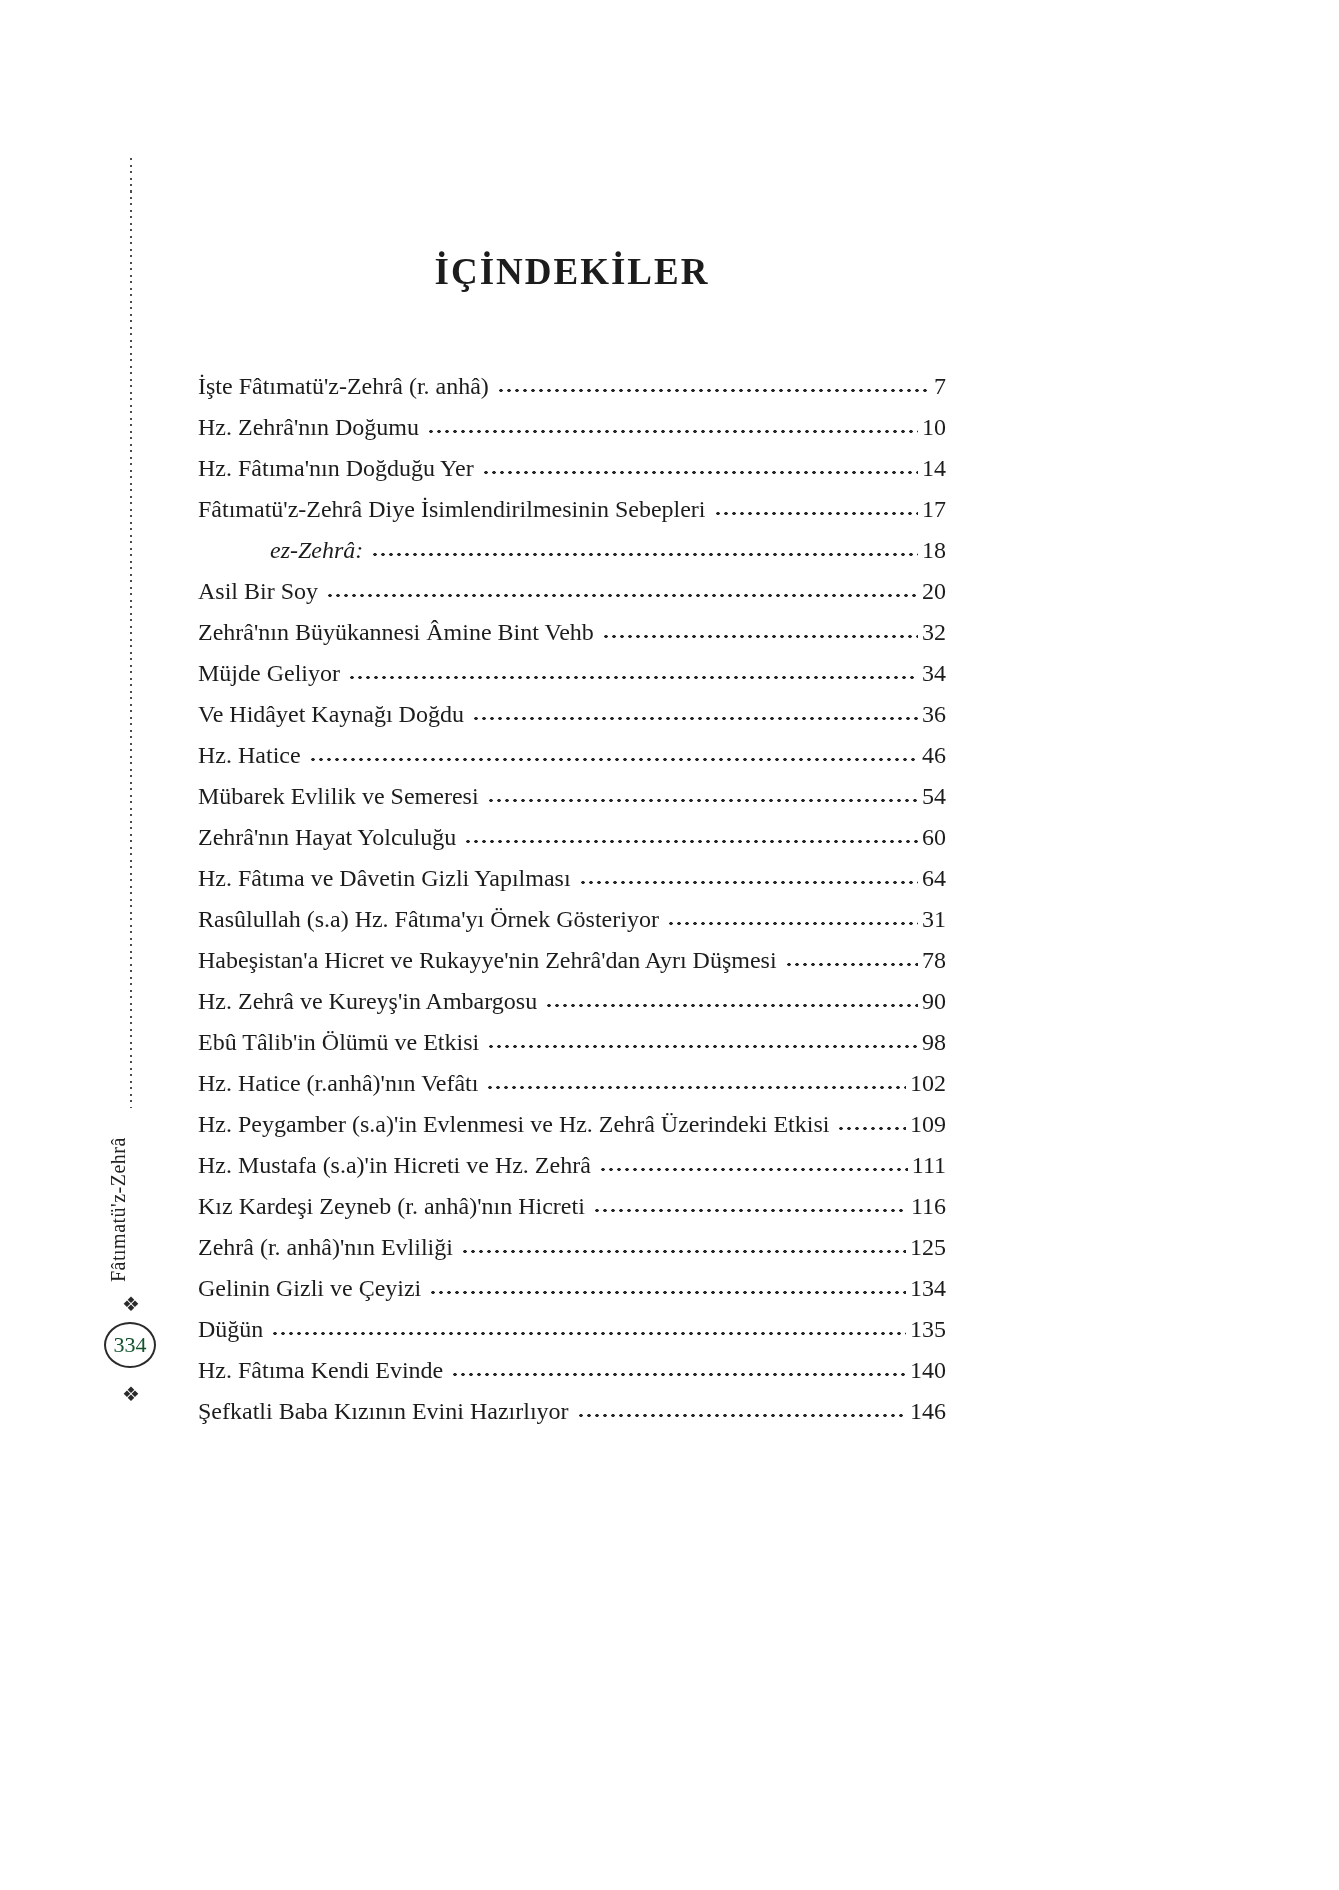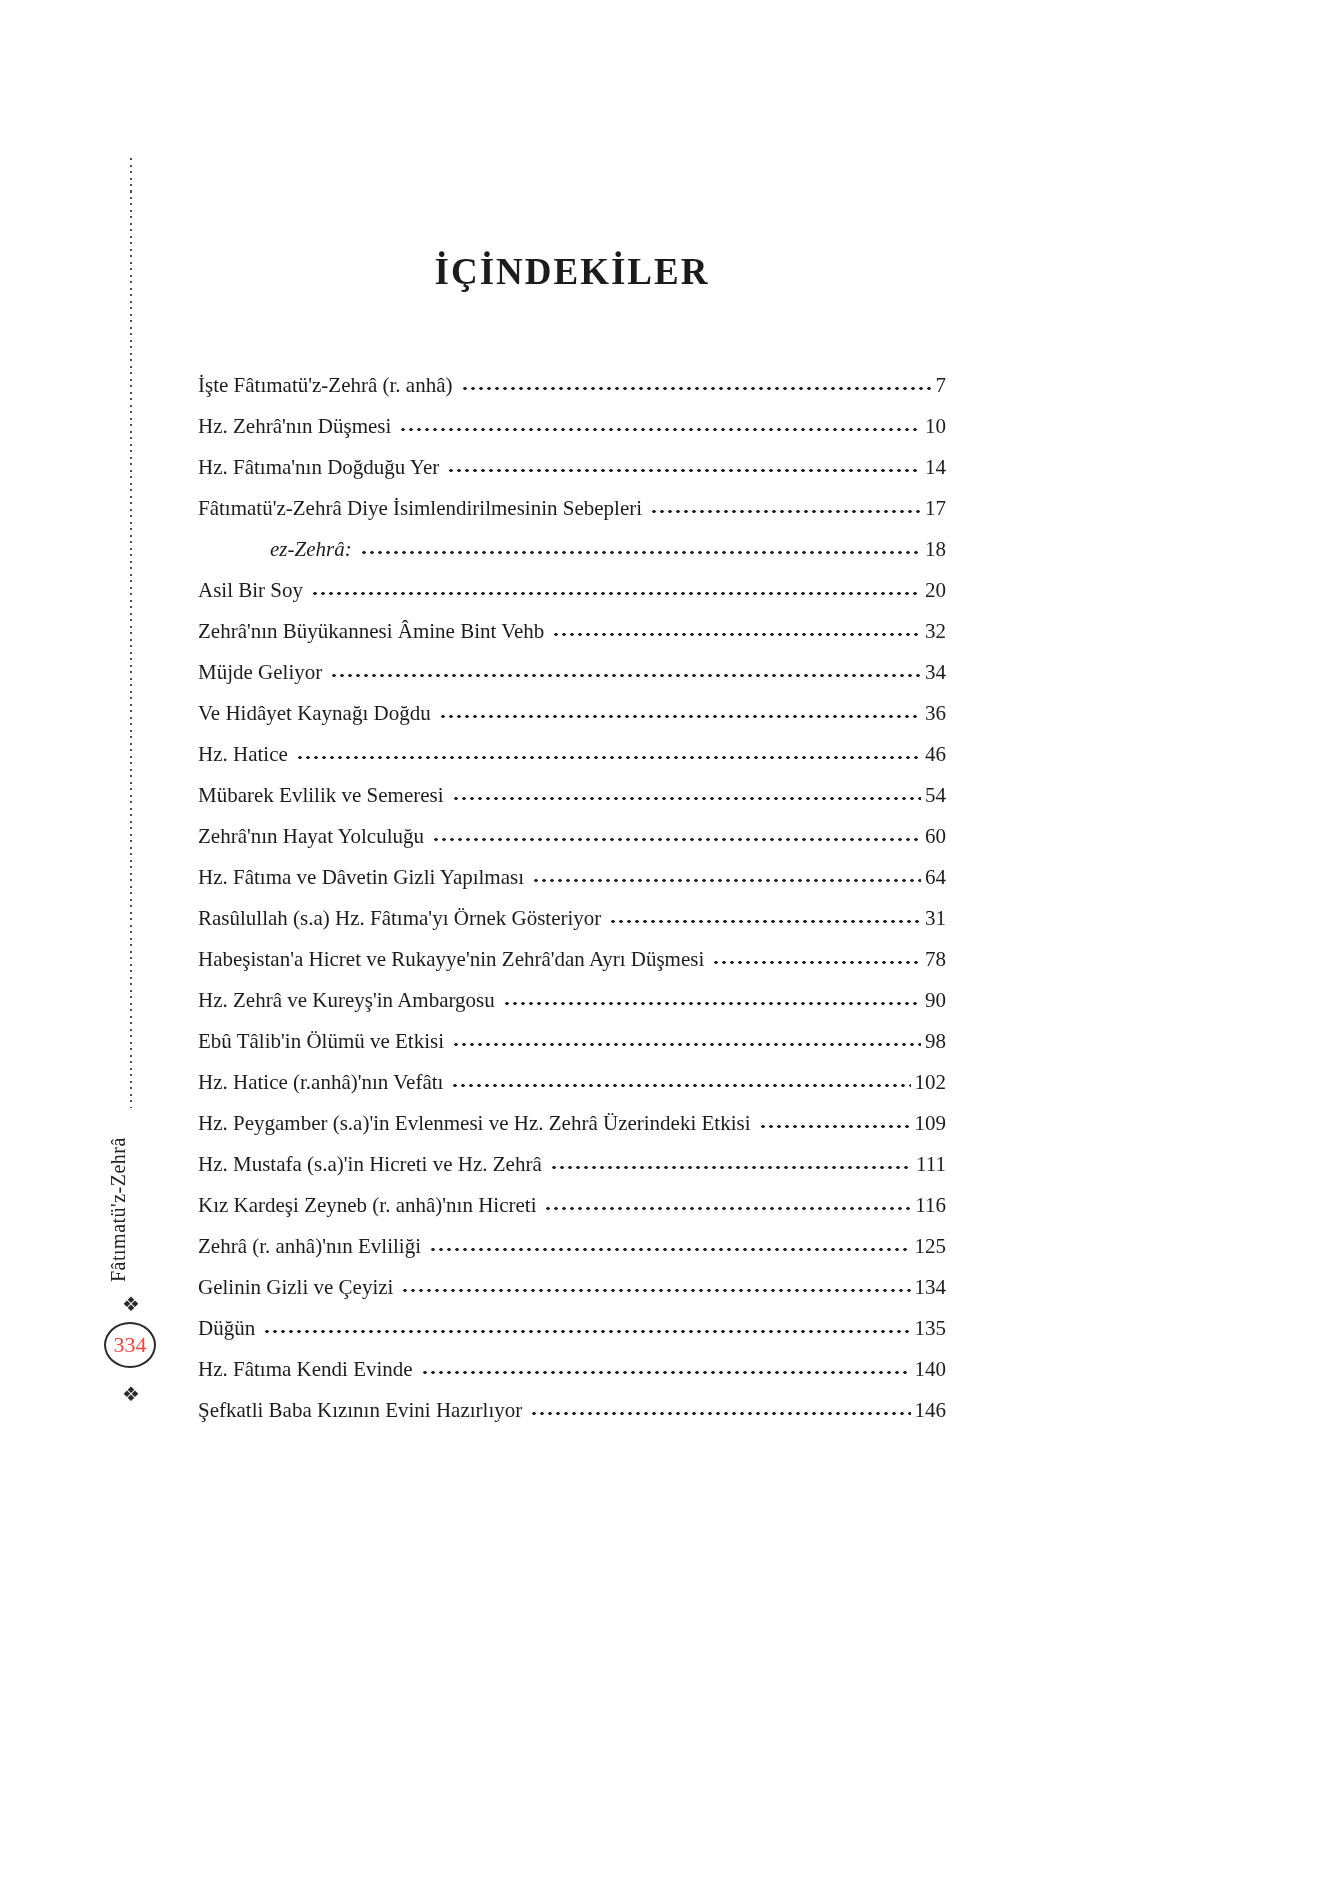--- a/index.html
+++ b/index.html
@@ -30,21 +30,21 @@
     letter-spacing: 2px;
     margin: 0 0 80px 0;
   }
   .toc-list {
     width: 100%;
   }
   .toc-row {
     display: flex;
     align-items: baseline;
     height: 41px;
-    font-size: 21px;
+    font-size: 24px;
   }
   .toc-row.indent {
     padding-left: 72px;
   }
   .toc-row.italic .toc-title {
     font-style: italic;
   }
   .toc-title {
     white-space: nowrap;
   }
@@ -102,21 +102,21 @@
     left: 104px;
     top: 1322px;
     width: 52px;
     height: 46px;
     border: 2px solid #2b2b2b;
     border-radius: 50%;
     display: flex;
     align-items: center;
     justify-content: center;
     font-size: 22px;
-    color: #ef4444;
+    color: #14532d;
     background: #ffffff;
     box-sizing: border-box;
   }
 </style>
 </head>
 <body>
 
 <div class="rule-vert"></div>
 <div class="side-title">Fâtımatü'z-Zehrâ</div>
 <div class="orn orn-top">❖</div>
@@ -127,21 +127,21 @@
 
 <div class="content">
   <h1 class="page-title">İÇİNDEKİLER</h1>
   <div class="toc-list">
       <div class="toc-row">
     <span class="toc-title">İşte Fâtımatü'z-Zehrâ (r. anhâ)</span>
     <span class="leader"></span>
     <span class="page-num">7</span>
   </div>
       <div class="toc-row">
-    <span class="toc-title">Hz. Zehrâ'nın Düşmesi</span>
+    <span class="toc-title">Hz. Zehrâ'nın Doğumu</span>
     <span class="leader"></span>
     <span class="page-num">10</span>
   </div>
       <div class="toc-row">
     <span class="toc-title">Hz. Fâtıma'nın Doğduğu Yer</span>
     <span class="leader"></span>
     <span class="page-num">14</span>
   </div>
       <div class="toc-row">
     <span class="toc-title">Fâtımatü'z-Zehrâ Diye İsimlendirilmesinin Sebepleri</span>

